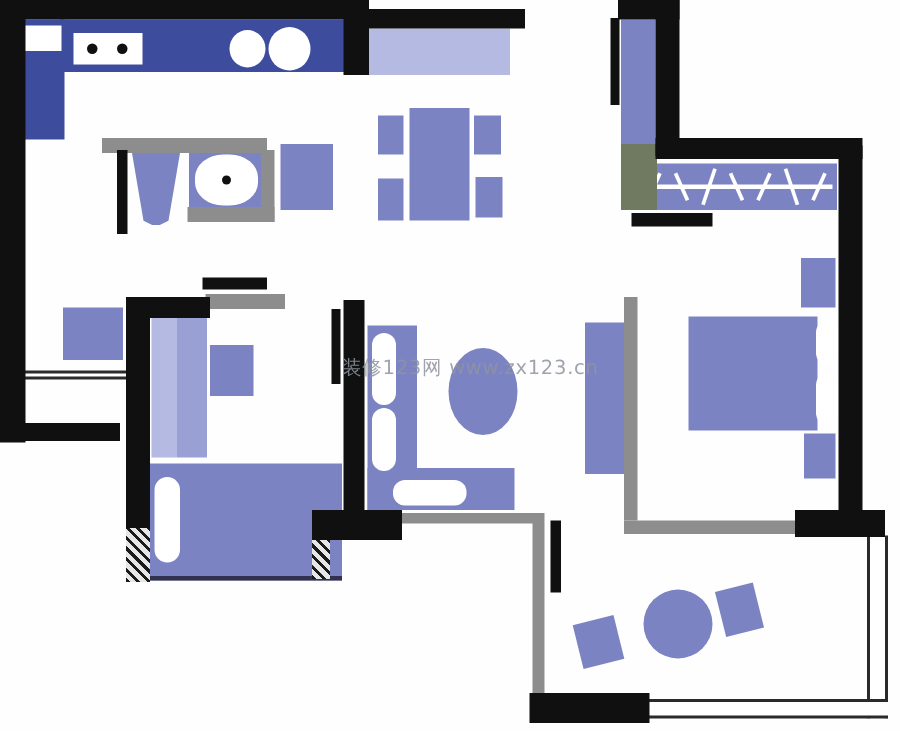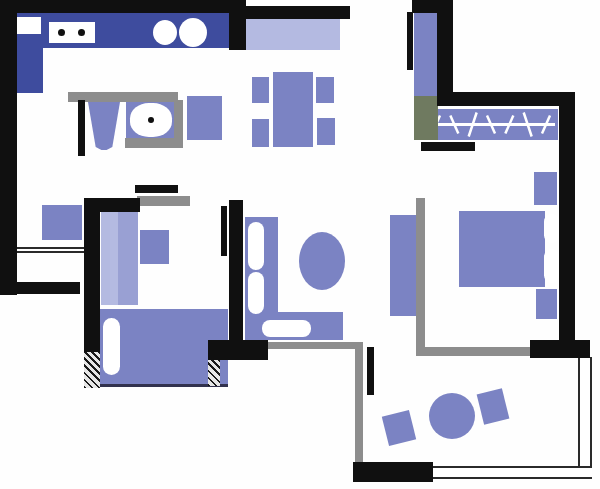--- a/index.html
+++ b/index.html
@@ -24,20 +24,21 @@
     color:#8f949e;
     opacity:.85;
     white-space:nowrap;
     z-index:50;
   }
 </style>
 </head>
 <body>
 
 <div class="plan" style="width: 600px; height: 489px;">
+  <span class="watermark" style="color: rgb(143, 148, 158);">装修123网  www.zx123.cn</span>
 <div class="el" style="left: 40px; top: 13px; width: 192px; height: 35px; background: rgb(62, 76, 158);"></div>
     <div class="el" style="left: 13px; top: 13px; width: 30px; height: 80px; background: rgb(62, 76, 158);"></div>
     <div class="el" style="left: 13px; top: 17px; width: 28px; height: 17px; background: rgb(255, 255, 255);"></div>
     <div class="el" style="left: 49px; top: 22px; width: 46px; height: 21px; background: rgb(255, 255, 255);"></div>
     <div class="el" style="left: 58px; top: 29px; width: 7px; height: 7px; background: rgb(16, 16, 16); border-radius: 50%;"></div>
     <div class="el" style="left: 78px; top: 29px; width: 7px; height: 7px; background: rgb(16, 16, 16); border-radius: 50%;"></div>
     <div class="el" style="left: 153px; top: 20px; width: 24px; height: 25px; background: rgb(255, 255, 255); border-radius: 50%;"></div>
     <div class="el" style="left: 179px; top: 18px; width: 28px; height: 29px; background: rgb(255, 255, 255); border-radius: 50%;"></div>
     <div class="el" style="left: 88px; top: 102px; width: 32px; height: 48px; background: rgb(123, 131, 195); clip-path: polygon(0% 0%, 100% 0%, 76% 94%, 58% 100%, 42% 100%, 24% 94%);"></div>
     <div class="el" style="left: 126px; top: 100px; width: 50px; height: 40px; background: rgb(123, 131, 195);"></div>

